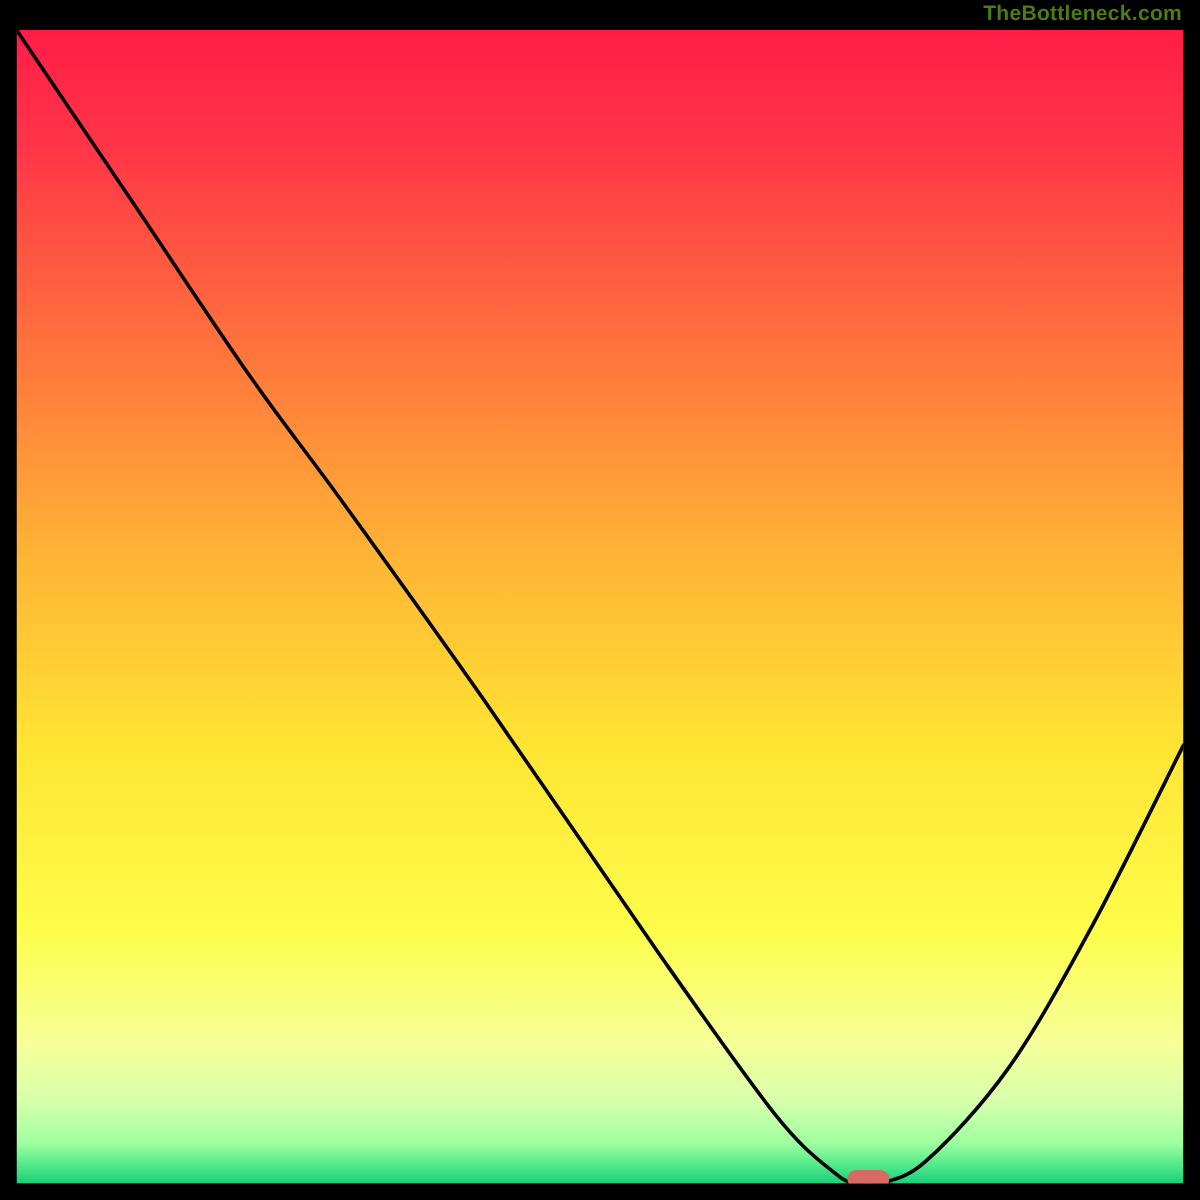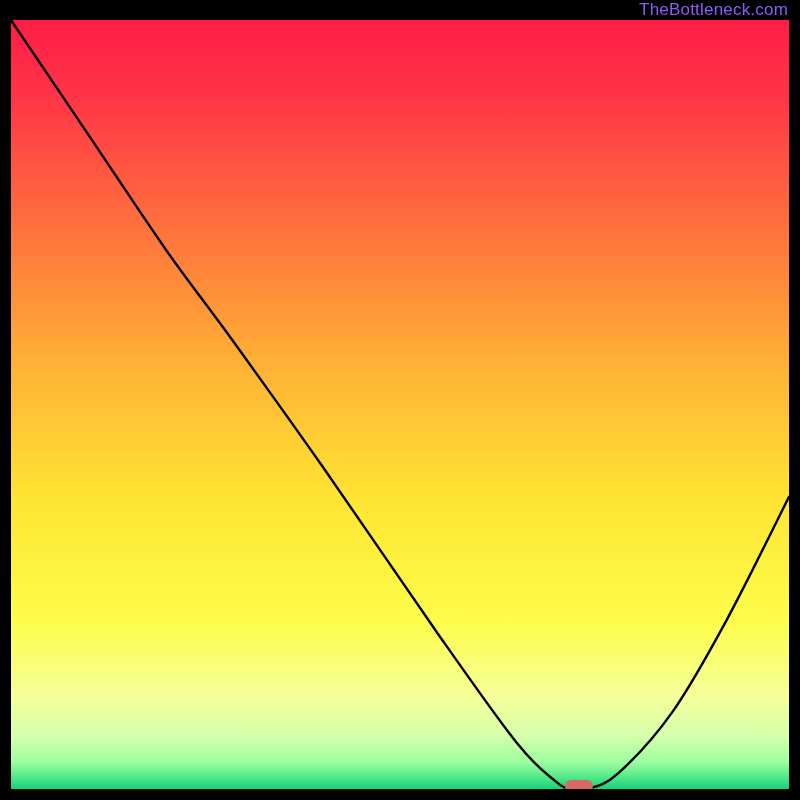--- a/index.html
+++ b/index.html
@@ -16,23 +16,23 @@
     top: 20px;
     width: 778px;
     height: 769px;
     background: #000;
   }
   .watermark {
     position: absolute;
     top: 0px;
     right: 12px;
     font-family: Arial, Helvetica, sans-serif;
-    font-size: 17px;
-    color: #8b5cf6;
-    font-weight: 400;
+    font-size: 14px;
+    color: #4d7c0f;
+    font-weight: 700;
     letter-spacing: 0.2px;
     z-index: 10;
   }
   .plot {
     position: absolute;
     left: 11px;
     top: 20px;
     width: 778px;
     height: 769px;
   }

